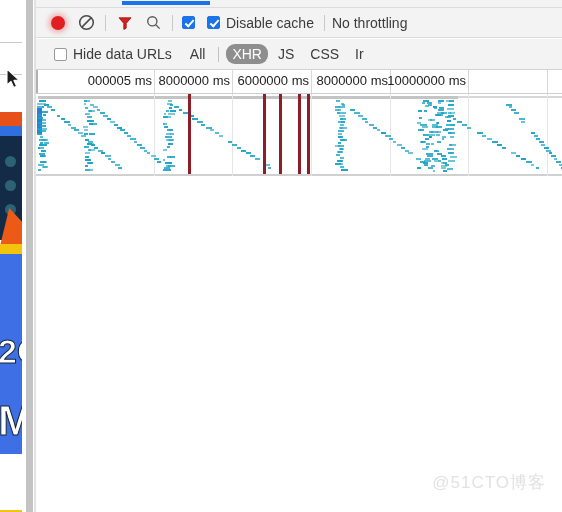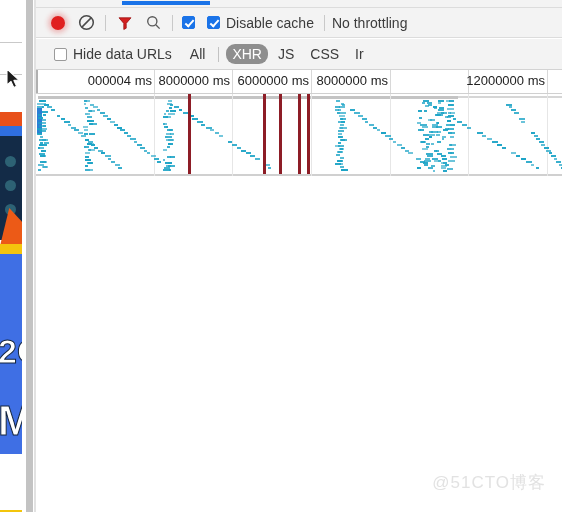--- a/index.html
+++ b/index.html
@@ -323,25 +323,25 @@
     </div>
 
     <div id="ruler">
       <div id="ruler-left-edge"></div>
     <div class="rk-tick" style="left: 118px;"></div>
         <div class="rk-tick" style="left: 196px;"></div>
         <div class="rk-tick" style="left: 275px;"></div>
         <div class="rk-tick" style="left: 354px;"></div>
         <div class="rk-tick" style="left: 432px;"></div>
         <div class="rk-tick" style="left: 511px;"></div>
-        <div class="rk-lbl" style="left: 118px;">000004 ms</div>
+        <div class="rk-lbl" style="left: 118px;">000005 ms</div>
         <div class="rk-lbl" style="left: 196px;">8000000 ms</div>
         <div class="rk-lbl" style="left: 275px;">6000000 ms</div>
         <div class="rk-lbl" style="left: 354px;">8000000 ms</div>
-        <div class="rk-lbl" style="left: 511px;">12000000 ms</div>
+        <div class="rk-lbl" style="left: 432px;">10000000 ms</div>
       </div>
 
     <div id="graph">
       <div id="graph-top-rule"></div>
       <div id="graph-band" style="width: 420px;"></div>
       <div id="graph-sel"></div>
       <div id="graph-bottom-rule"></div>
     <div class="g-vgrid" style="left: 118px;"></div>
         <div class="g-vgrid" style="left: 196px;"></div>
         <div class="g-vgrid" style="left: 275px;"></div>

